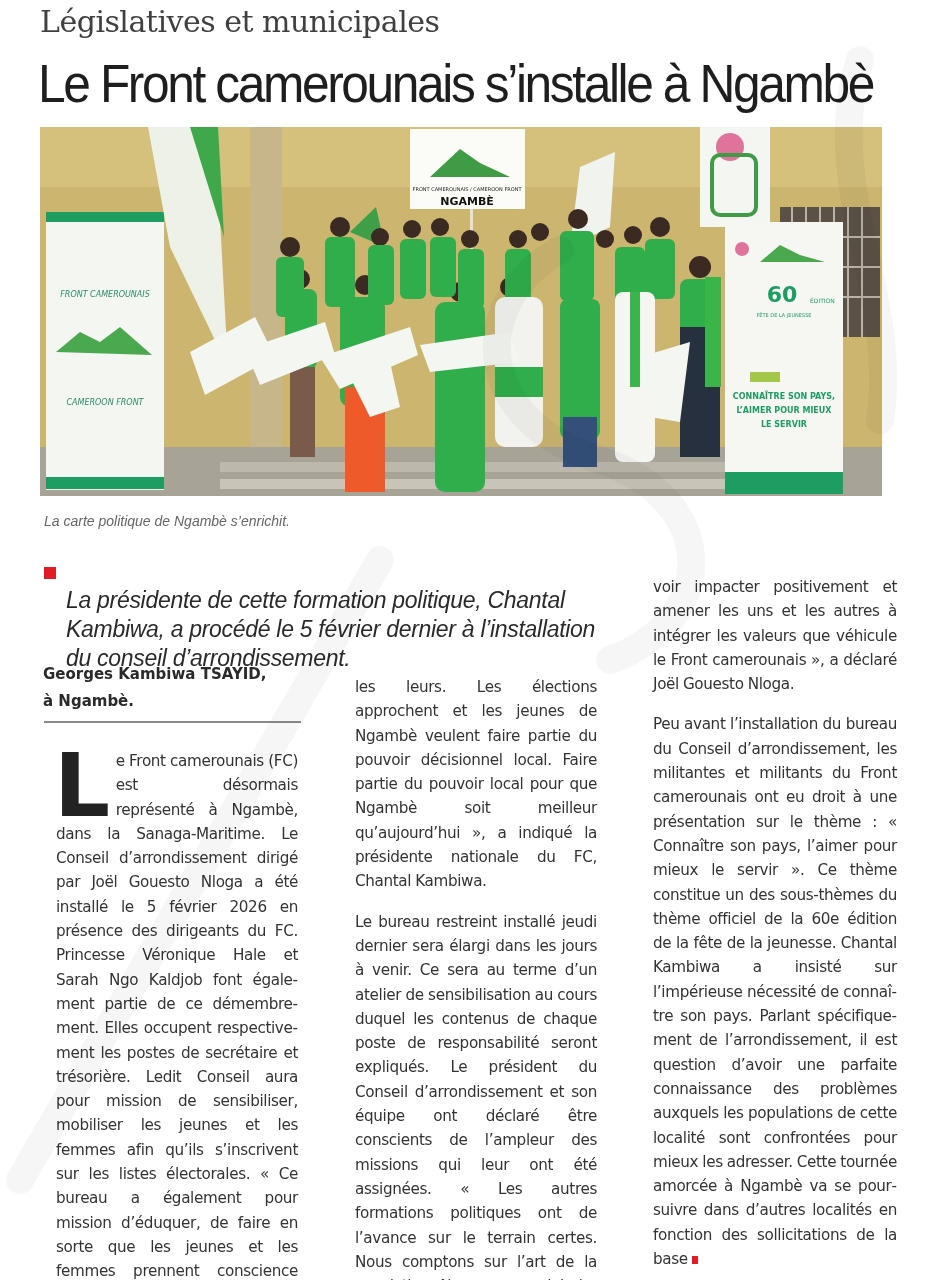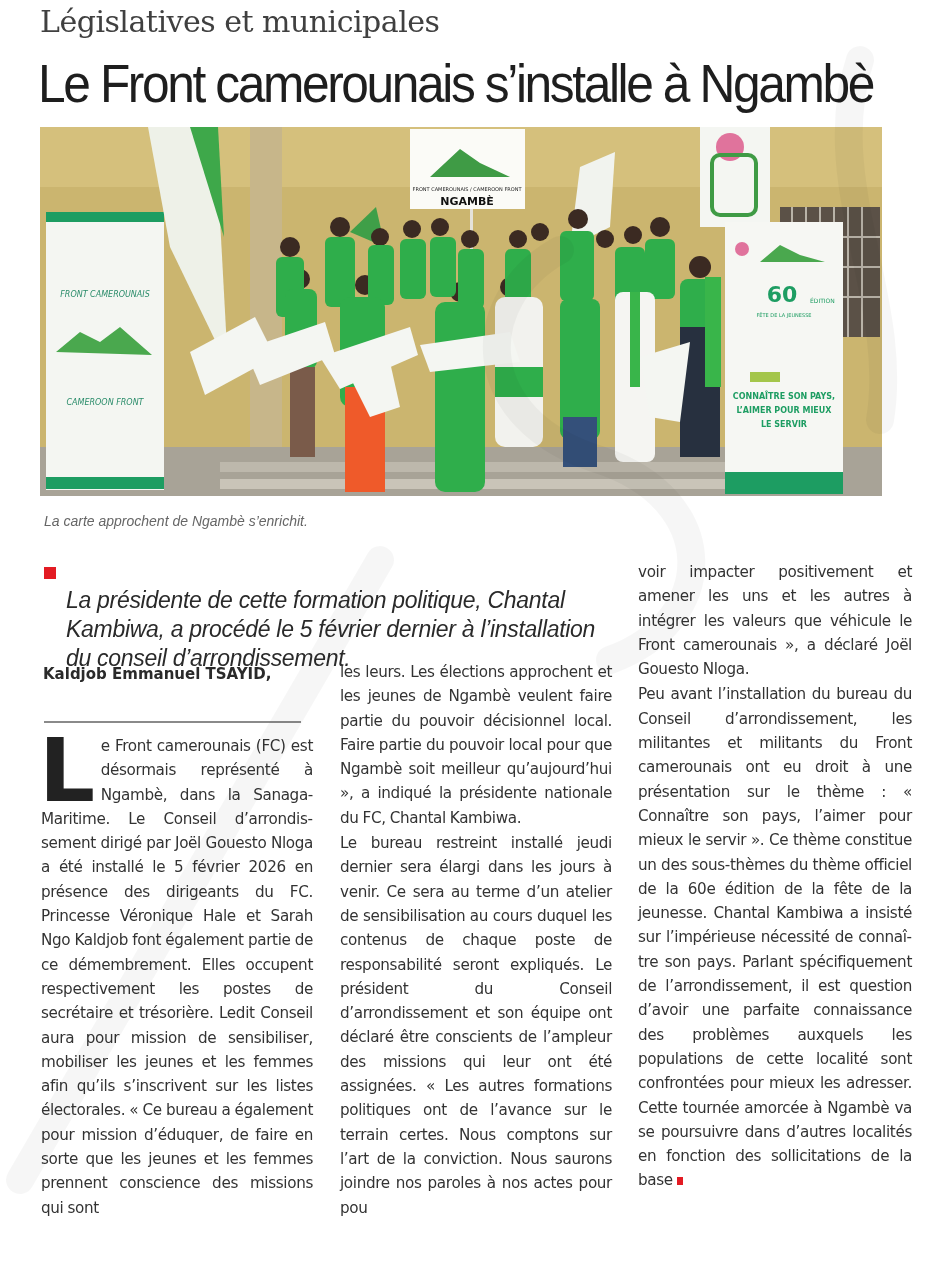--- a/index.html
+++ b/index.html
@@ -46,21 +46,21 @@
     line-height: 27px; color: #2a2a2a;
   }
   .rule {
     position: absolute; left: 44px; top: 721px; width: 257px; height: 2px; background: #8a8a8a;
   }
   .col {
     position: absolute; font-family: "DejaVu Sans", sans-serif; font-size: 15.2px;
     line-height: 24.3px; color: #333; text-align: justify; hyphens: manual;
     letter-spacing: -0.35px; word-spacing: -0.5px;
   }
-  .col p { margin: 1px; }
+  .col p { margin: 16px; }
   .col1 { left: 40px; top: 733px; width: 274px; }
   .col2 { left: 339px; top: 659px; width: 274px; }
   .col3 { left: 637px; top: 559px; width: 276px; }
   .dropcap {
     float: left; font-family: "DejaVu Sans", sans-serif; font-weight: bold;
     font-size: 88px; line-height: 70px; height: 70px; margin: 2px 6px 0 -2px; color: #222;
   }
   .endmark {
     display: inline-block; width: 6px; height: 8px; background: #e31b23;
     margin-left: 4px; vertical-align: 0px;
@@ -191,29 +191,30 @@
       <text x="770" y="176" font-size="6" fill="#1d9d62" font-family="DejaVu Sans, sans-serif">ÉDITION</text>
       <text x="744" y="190" font-size="5" fill="#1d9d62" text-anchor="middle" font-family="DejaVu Sans, sans-serif">FÊTE DE LA JEUNESSE</text>
       <rect x="710" y="245" width="30" height="10" fill="#a4c64a"></rect>
       <text x="744" y="272" font-size="8" font-weight="bold" fill="#1d9d62" text-anchor="middle" font-family="DejaVu Sans, sans-serif">CONNAÎTRE SON PAYS,</text>
       <text x="744" y="286" font-size="8" font-weight="bold" fill="#1d9d62" text-anchor="middle" font-family="DejaVu Sans, sans-serif">L’AIMER POUR MIEUX</text>
       <text x="744" y="300" font-size="8" font-weight="bold" fill="#1d9d62" text-anchor="middle" font-family="DejaVu Sans, sans-serif">LE SERVIR</text>
     </g>
   </svg>
 </div>
 
-<div class="caption">La carte approchent de Ngambè s’enrichit.</div>
+<div class="caption">La carte politique de Ngambè s’enrichit.</div>
 
 <div class="lead">
   <span class="sq"></span>
   <span class="txt">La présidente de cette formation politique, Chantal Kambiwa, a procédé le 5 février dernier à l’installation du conseil d’arrondissement.</span>
 </div>
 
 <div class="byline">
-  <div>Kaldjob Emmanuel TSAYID,</div>
+  <div>Georges Kambiwa TSAYID,</div>
+  <div>à Ngambè.</div>
 </div>
 <div class="rule"></div>
 
 <div class="col col1">
   <p><span class="dropcap">L</span><span>e Front camerounais (FC) est désormais représenté à Ngambè, dans la Sanaga-Maritime. Le Conseil d’arrondis­sement dirigé par Joël Gouesto Nloga a été installé le 5 février 2026 en présence des dirigeants du FC. Princesse Véronique Hale et Sarah Ngo Kaldjob font égale­ment partie de ce démembre­ment. Elles occupent respective­ment les postes de secrétaire et trésorière. Ledit Conseil aura pour mission de sensibiliser, mobiliser les jeunes et les femmes afin qu’ils s’inscrivent sur les listes électorales. « Ce bureau a éga­lement pour mission d’éduquer, de faire en sorte que les jeunes et les femmes prennent conscience des missions qui sont</span></p>
 </div>
 
 <div class="col col2">
   <p>les leurs. Les élections approchent et les jeunes de Ngambè veulent faire partie du pouvoir décisionnel local. Faire partie du pouvoir local pour que Ngambè soit meilleur qu’aujourd’hui », a indiqué la pré­sidente nationale du FC, Chantal Kambiwa.</p>
   <p>Le bureau restreint installé jeudi dernier sera élargi dans les jours à venir. Ce sera au terme d’un atelier de sensibilisation au cours duquel les contenus de chaque poste de responsabilité seront expliqués. Le président du Conseil d’arrondissement et son équipe ont déclaré être conscients de l’ampleur des missions qui leur ont été assignées. « Les autres formations politiques ont de l’avance sur le terrain certes. Nous comptons sur l’art de la conviction. Nous saurons joindre nos paroles à nos actes pour pou­</p>

